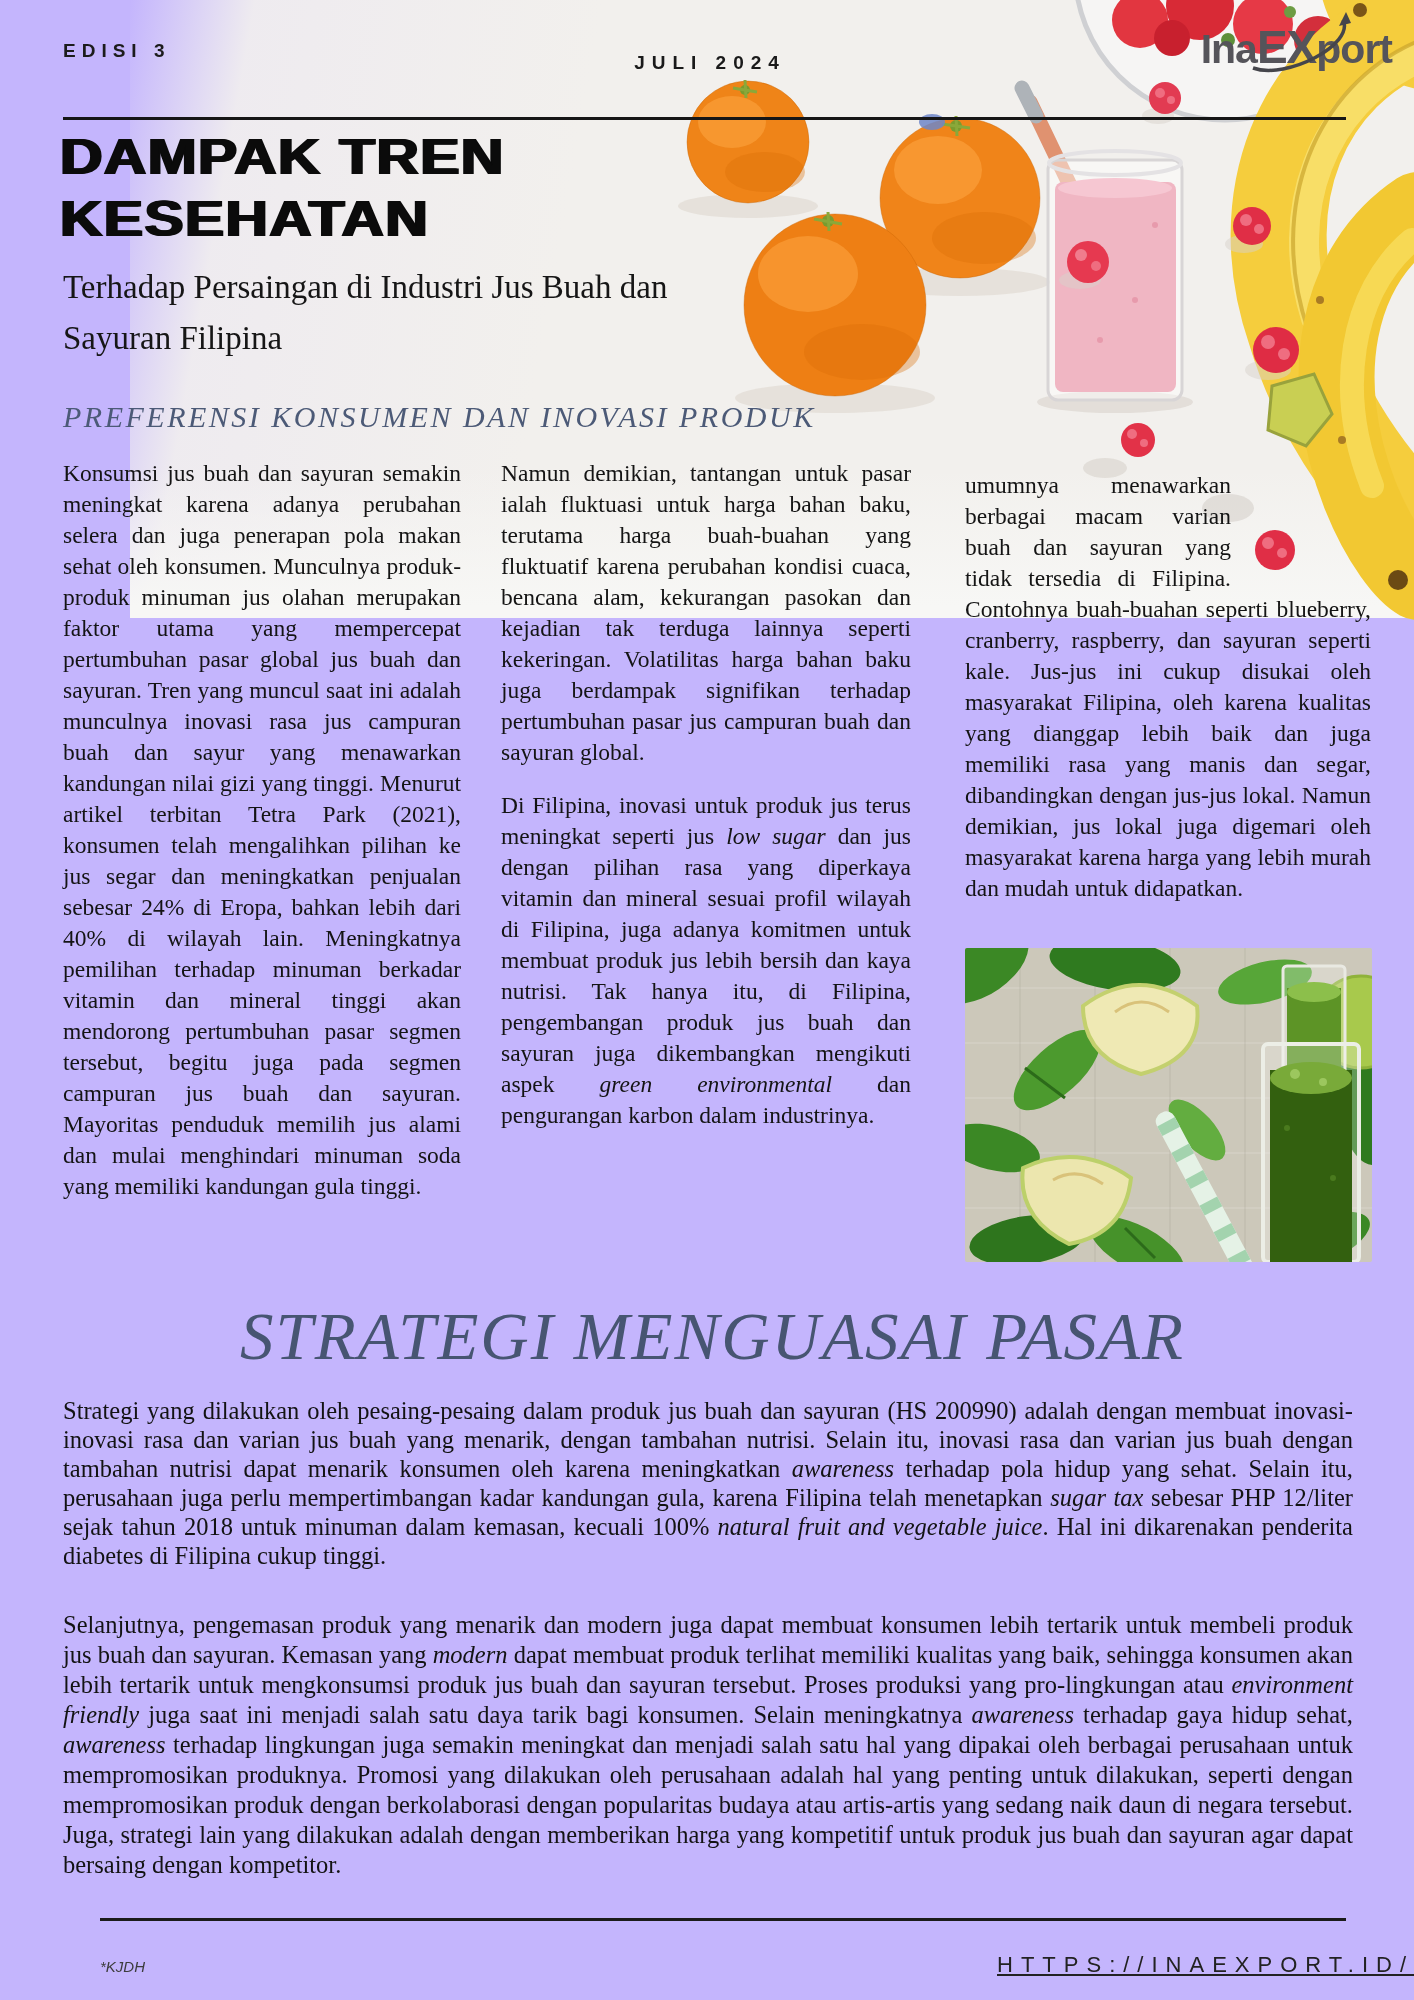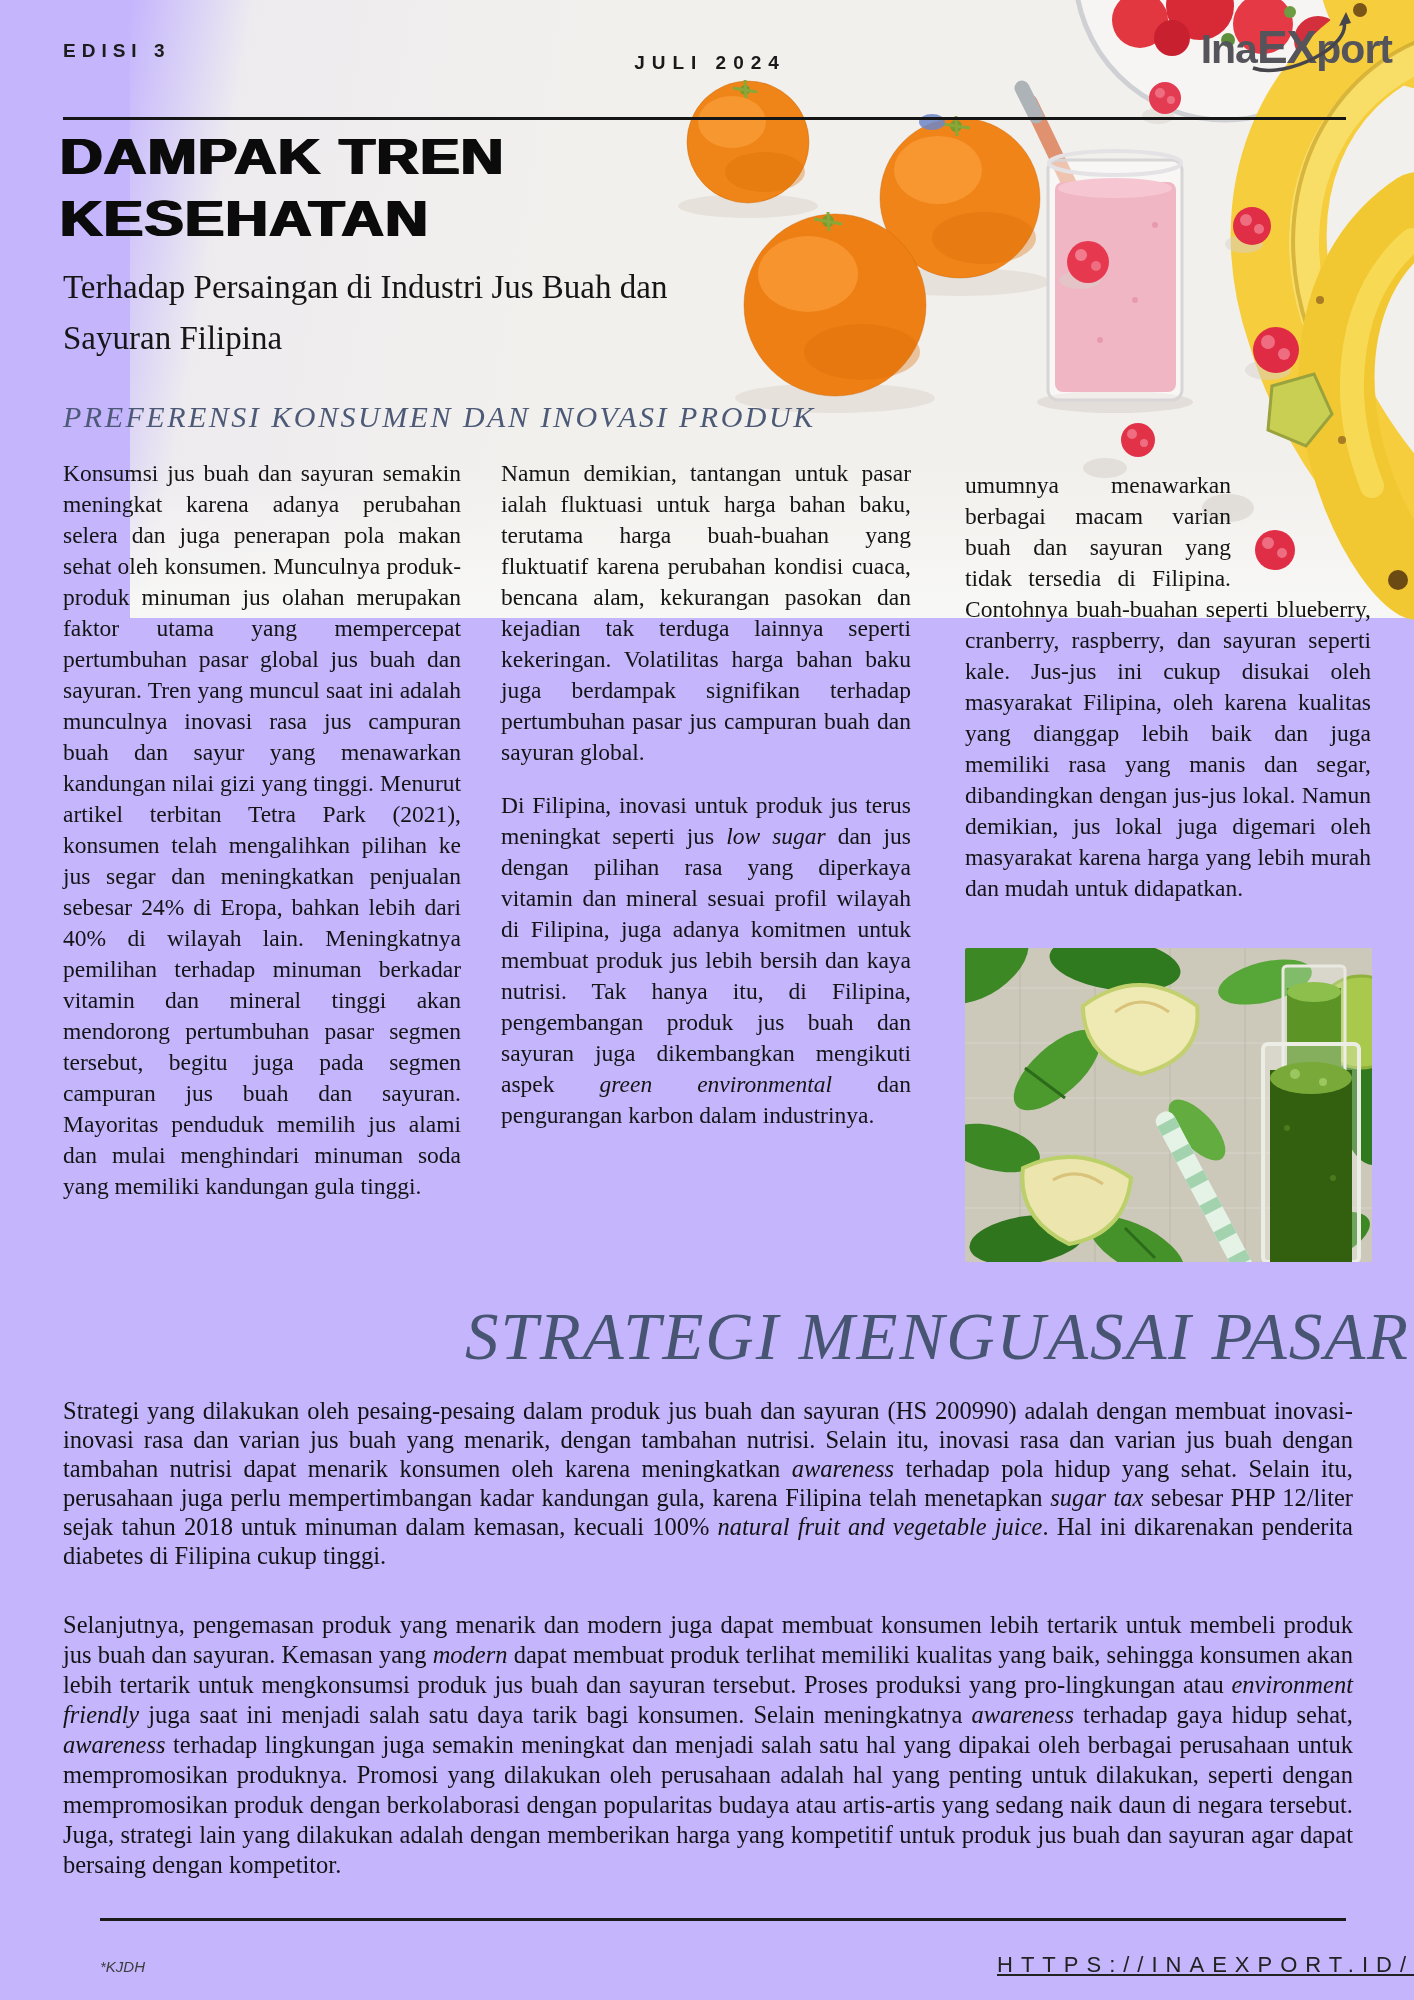--- a/index.html
+++ b/index.html
@@ -35,21 +35,21 @@
   .cols{position:absolute;left:63px;top:458px;width:1310px;z-index:3;}
   .col{position:absolute;top:0;font-size:23.5px;line-height:31px;text-align:justify;color:#141414;}
   .col p{margin:0 0 22px 0;}
   .col1{left:0;width:398px;}
   .col2{left:438px;width:410px;}
   .col3{left:902px;width:406px;padding-top:12px;}
   .col3 .wrap-spacer{float:right;width:140px;height:96px;}
   .letterline{letter-spacing:2.5px;word-spacing:5px;text-align:left;}
   i{font-style:italic;}
   
-  .sec2-h{position:absolute;left:240px;top:1298px;width:1170px;text-align:right;z-index:4;
+  .sec2-h{position:absolute;left:240px;top:1298px;width:1170px;text-align:left;z-index:4;
           font-style:italic;font-size:67px;letter-spacing:2px;color:#475572;}
   .para-wide{position:absolute;left:63px;width:1290px;font-size:24.5px;text-align:justify;color:#131313;}
   .para1{top:1396px;line-height:29px;}
   .para2{top:1610px;line-height:30px;}
   
   .hr-bottom{position:absolute;left:100px;top:1918px;width:1246px;height:3px;background:#1b1b1b;}
   .foot-left{position:absolute;left:100px;top:1958px;font-family:"Liberation Sans",sans-serif;
              font-style:italic;font-size:15px;color:#3c3c3c;}
   .foot-url{position:absolute;left:0;top:1952px;width:1414px;text-align:right;
             font-family:"Liberation Sans",sans-serif;font-size:22px;letter-spacing:8px;color:#222;text-decoration:underline;}

